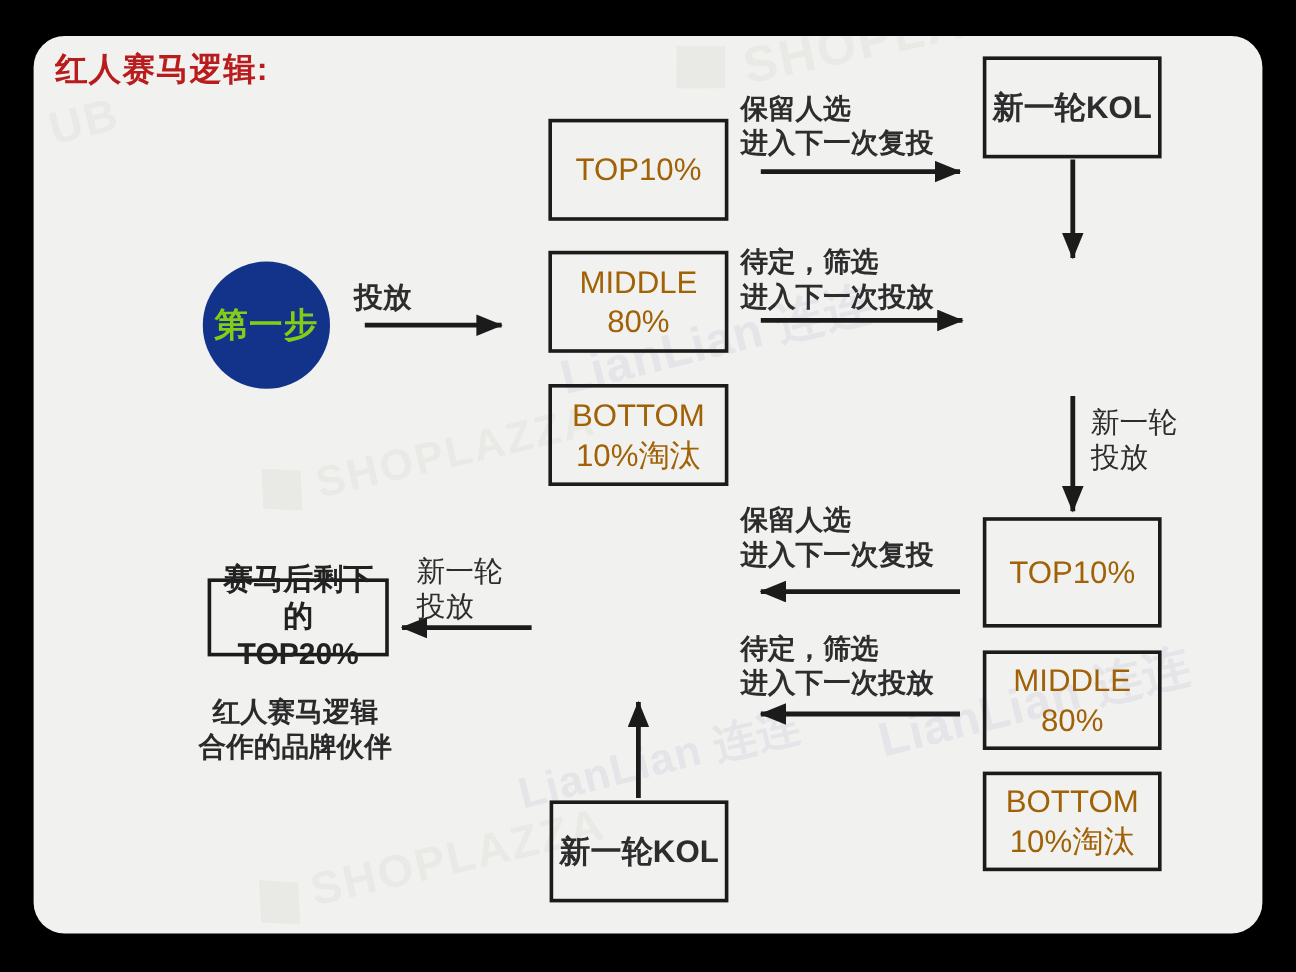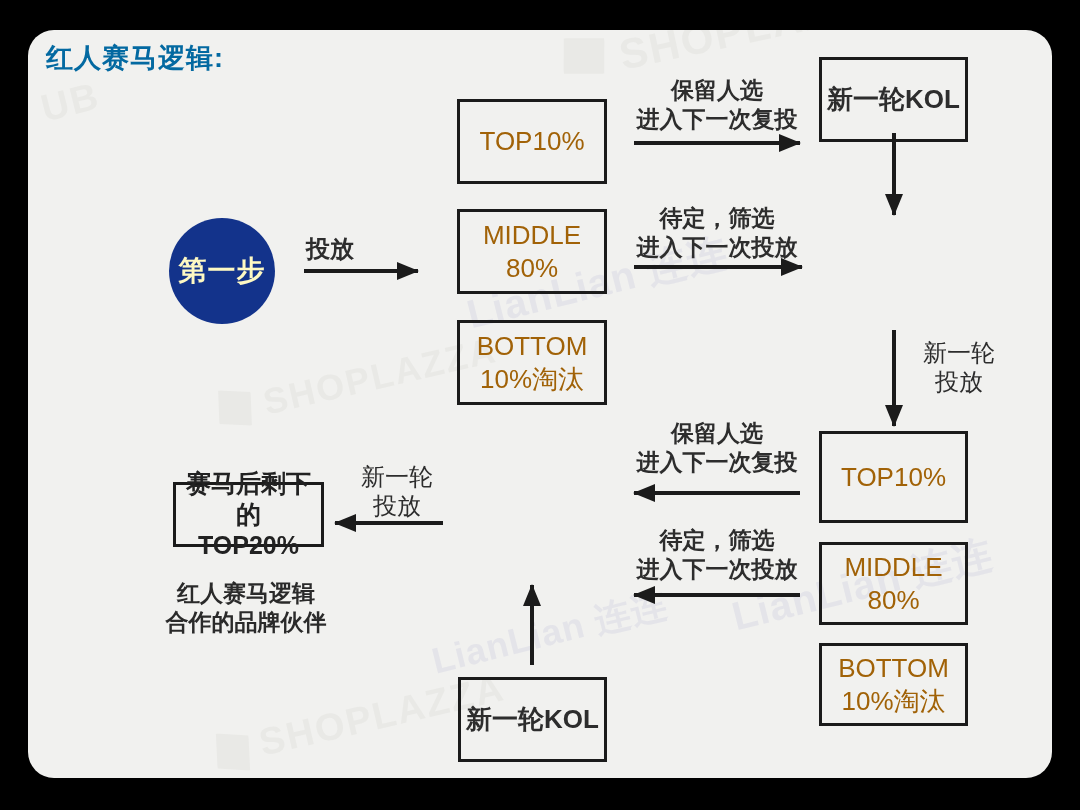--- a/index.html
+++ b/index.html
@@ -7,44 +7,44 @@
     width:1080px;height:810px;position:relative;
     background:#000;overflow:hidden;
     font-family:"Liberation Sans","DejaVu Sans",sans-serif;
   }
   .canvas{
     position:absolute;left:28px;top:30px;width:1024px;height:748px;
     background:#f1f1ef;border-radius:26px;overflow:hidden;
   }
   .title{
     position:absolute;left:18px;top:10px;
-    font-size:27px;font-weight:800;color:#0369a1;letter-spacing:1px;
+    font-size:27px;font-weight:800;color:#b91c1c;letter-spacing:1px;
   }
   
   .wm{position:absolute;color:#e9e9e6;font-weight:800;letter-spacing:2px;
       white-space:nowrap;transform-origin:left center;user-select:none;}
   .wm2{position:absolute;color:#e4e4e9;font-weight:700;letter-spacing:1px;
       white-space:nowrap;transform-origin:left center;user-select:none;}
   .wm-logo{position:absolute;background:#e9e9e6;
       clip-path:polygon(18% 0,100% 22%,82% 100%,0 78%);}
   
   .box{
     position:absolute;box-sizing:border-box;border:3px solid #1b1b1b;
     display:flex;flex-direction:column;justify-content:center;align-items:center;
     text-align:center;color:#a16207;font-size:26px;line-height:1.25;font-weight:500;
   }
-  .box.kol{font-weight:600;color:#2d2d2d;margin-top:10px;}
+  .box.kol{font-weight:600;color:#2d2d2d;}
   .box.result{font-weight:700;font-size:25px;color:#222;}
   .circle{
     position:absolute;width:106px;height:106px;border-radius:50%;
-    background:#13338b;color:#fef9c3;display:flex;align-items:center;justify-content:center;
+    background:#13338b;color:#84cc16;display:flex;align-items:center;justify-content:center;
     font-size:28px;font-weight:700;letter-spacing:1px;
   }
   .lbl{
-    position:absolute;text-align:center;color:#2d2d2d;
+    position:absolute;text-align:left;color:#2d2d2d;
     font-size:23px;line-height:29px;font-weight:600;white-space:nowrap;
   }
   .lbl.bold{font-weight:400;font-size:24px;}
   .caption{
     position:absolute;text-align:center;color:#2a2a2a;
     font-size:23px;line-height:29px;font-weight:700;white-space:nowrap;
   }
   .arrows{position:absolute;left:0;top:0;pointer-events:none;}
 </style>
 </head>

